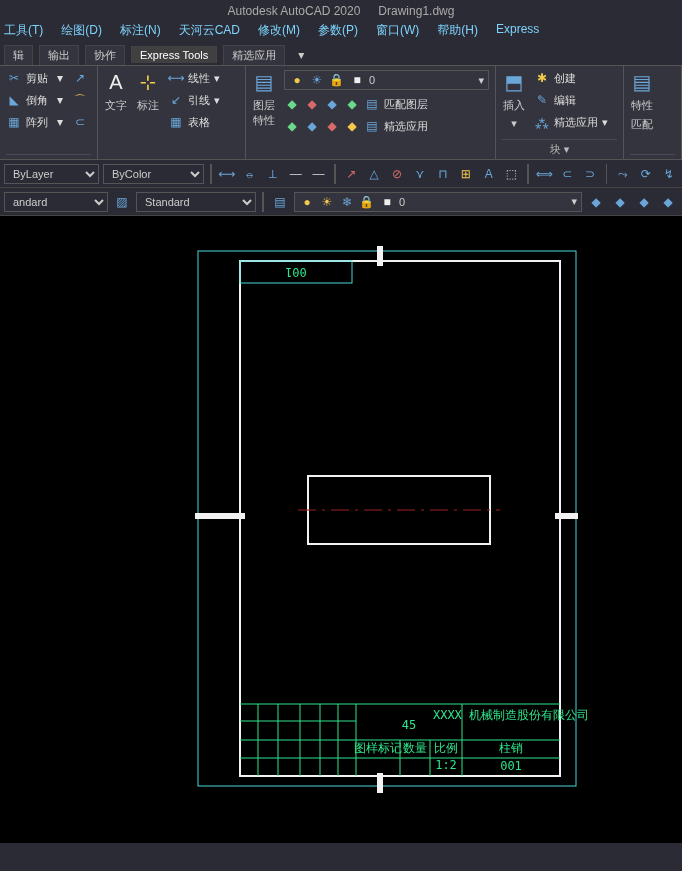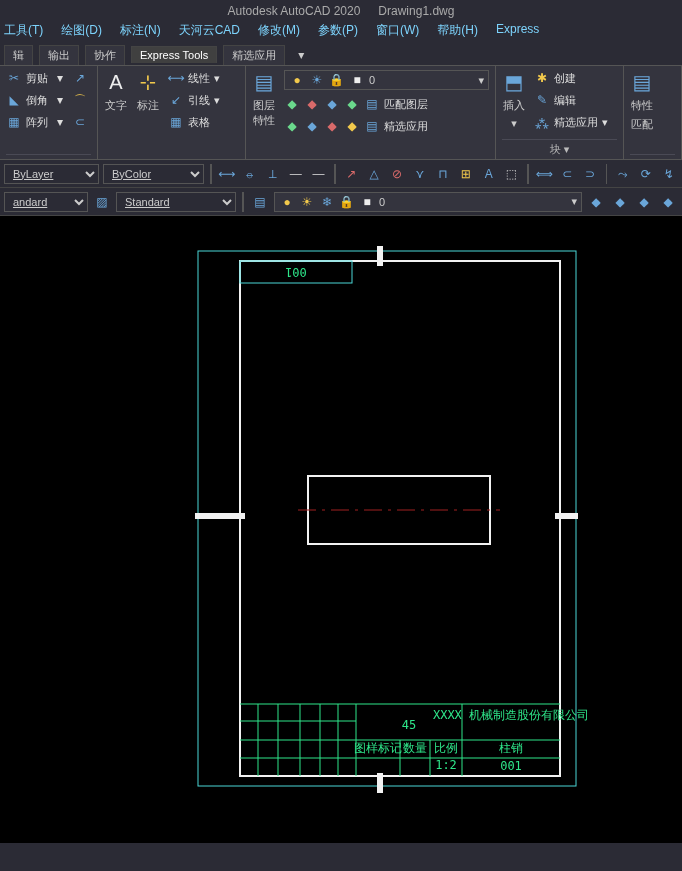--- a/index.html
+++ b/index.html
@@ -18,21 +18,21 @@
   .hstack { display: flex; gap: 4px; align-items: center; font-size: 11px; white-space: nowrap; }
   .hstack.row { color: #ddd; }
   .big-icon { width: 24px; height: 24px; display: flex; align-items: center; justify-content: center; color: #7ab8e6; font-size: 20px; }
   .small-icon { width: 16px; height: 16px; display: inline-flex; align-items: center; justify-content: center; font-size: 12px; }
   .yellow { color: #f2c94c; }
   .blue { color: #6aa6d9; }
   .red { color: #d96a6a; }
   .green { color: #6ad98c; }
   .white { color: #eee; }
   .toolbar { height: 28px; display: flex; align-items: center; gap: 4px; padding: 0 4px; background: #2b2b35; border-bottom: 1px solid #444; overflow: hidden; }
-  select, input[type=text] { background: #2b2b35; color: #ccc; border: 1px solid #555; font-size: 11px; height: 20px; padding: 0 4px; text-decoration: underline; }
+  select, input[type=text] { background: #2b2b35; color: #ccc; border: 1px solid #555; font-size: 11px; height: 20px; padding: 0 4px; }
   .layer-dd { background: #34343e; border: 1px solid #555; display: flex; align-items: center; gap: 4px; padding: 0 4px; height: 20px; font-size: 11px; min-width: 120px; }
   .sep { width: 2px; height: 20px; background: #555; margin: 0 2px; }
   .tbtn { width: 20px; height: 20px; display: inline-flex; align-items: center; justify-content: center; cursor: pointer; }
   .canvas { position: relative; background: #000; height: 627px; }
   svg.dwg { position: absolute; inset: 0; width: 100%; height: 100%; }
   .dwg-text { font-family: monospace; fill: #2ee68a; font-size: 12px; }
   .dwg-white { stroke: #f2f2f2; fill: none; }
   .dwg-cyan { stroke: #4bd7d7; fill: none; }
   .dwg-green { stroke: #2ee68a; fill: none; }
   .dwg-red { stroke: #a02020; fill: none; stroke-dasharray: 18 6 3 6; }
@@ -217,21 +217,21 @@
   <span class="tbtn blue">⟺</span>
   <span class="tbtn blue">⊂</span>
   <span class="tbtn blue">⊃</span>
   <div class="sep"></div>
   <span class="tbtn blue">⤳</span>
   <span class="tbtn blue">⟳</span>
   <span class="tbtn blue">↯</span>
 </div>
 
 <div class="toolbar">
-  <select style="width:84px"><option>andard</option></select>
+  <select style="width:104px"><option>andard</option></select>
   <span class="tbtn blue">▨</span>
   <select style="width:120px"><option>Standard</option></select>
   <div class="sep"></div>
   <span class="tbtn blue">▤</span>
   <div class="layer-dd" style="flex:1;min-width:280px">
     <span class="small-icon yellow">●</span>
     <span class="small-icon yellow">☀</span>
     <span class="small-icon blue">❄</span>
     <span class="small-icon yellow">🔒</span>
     <span class="small-icon white">■</span>

